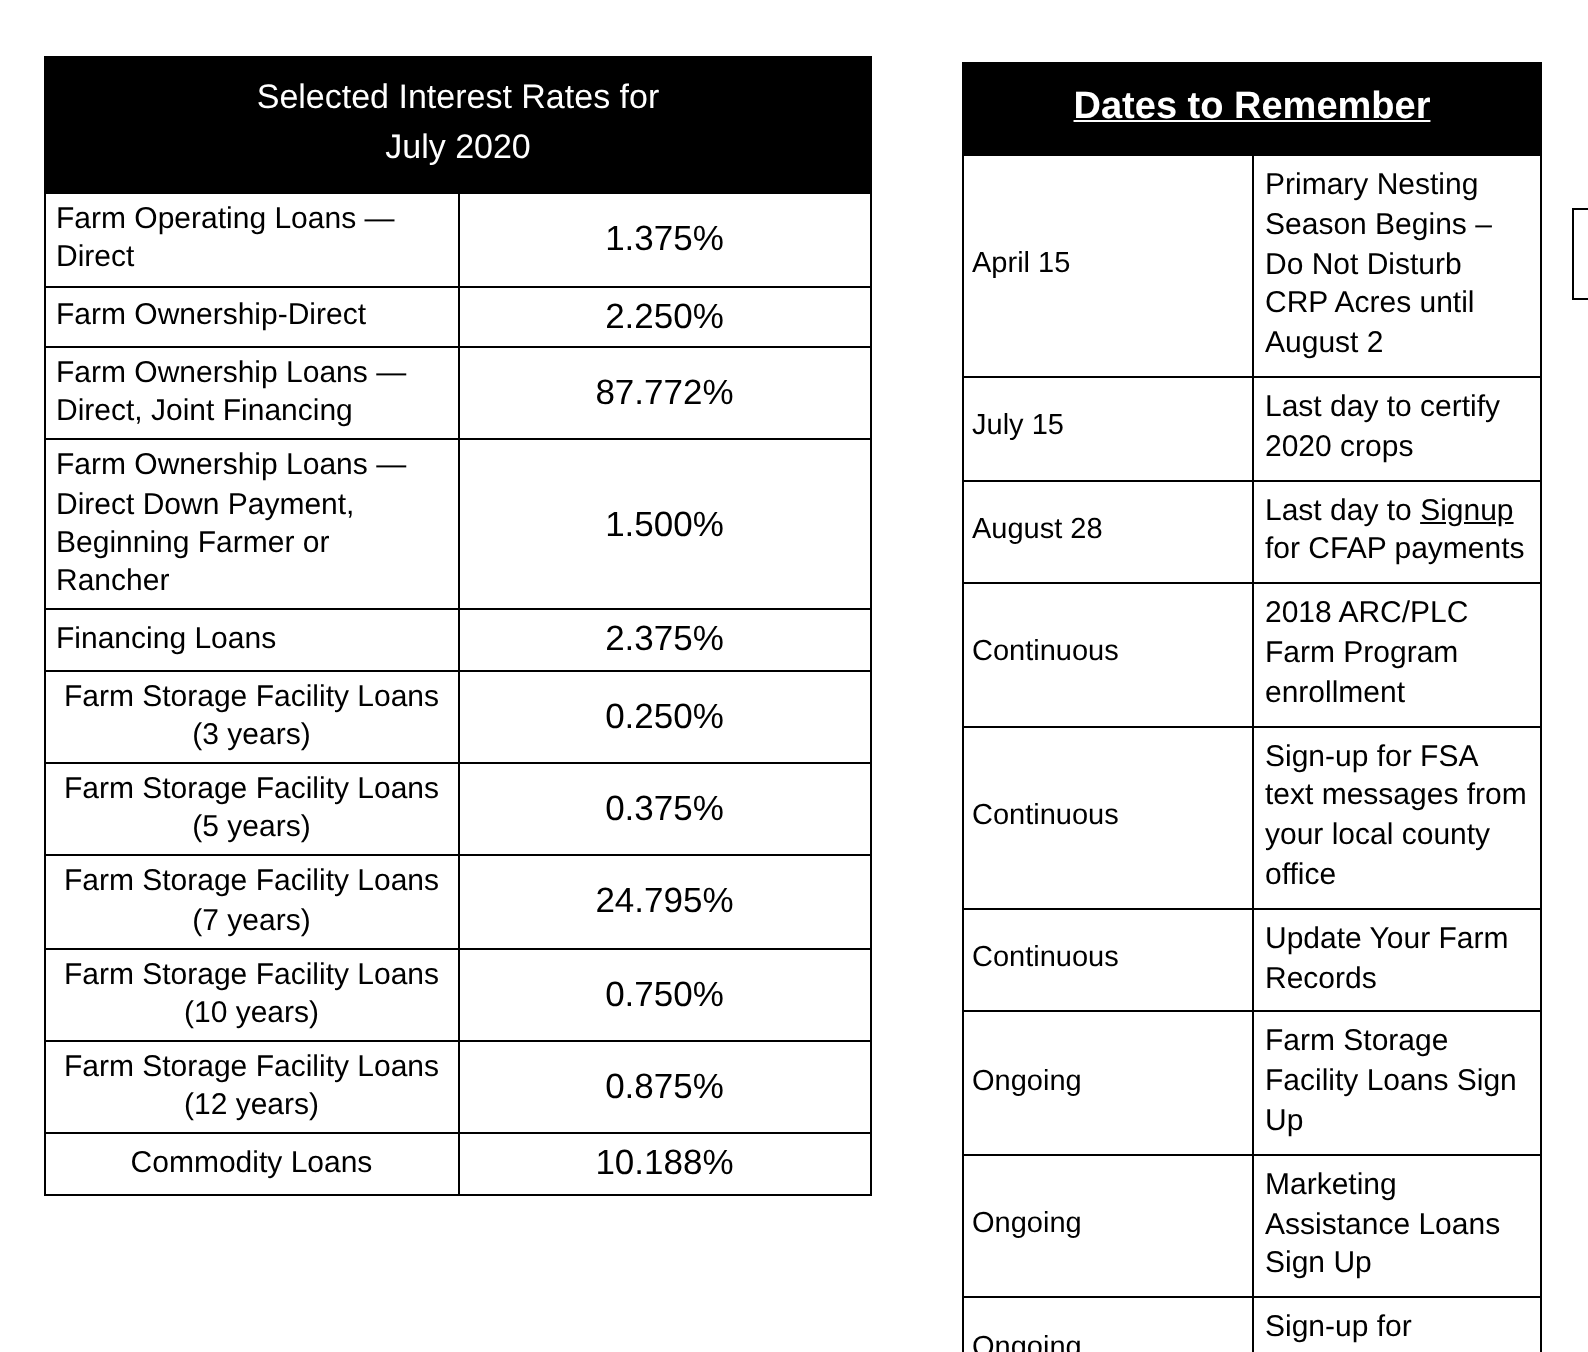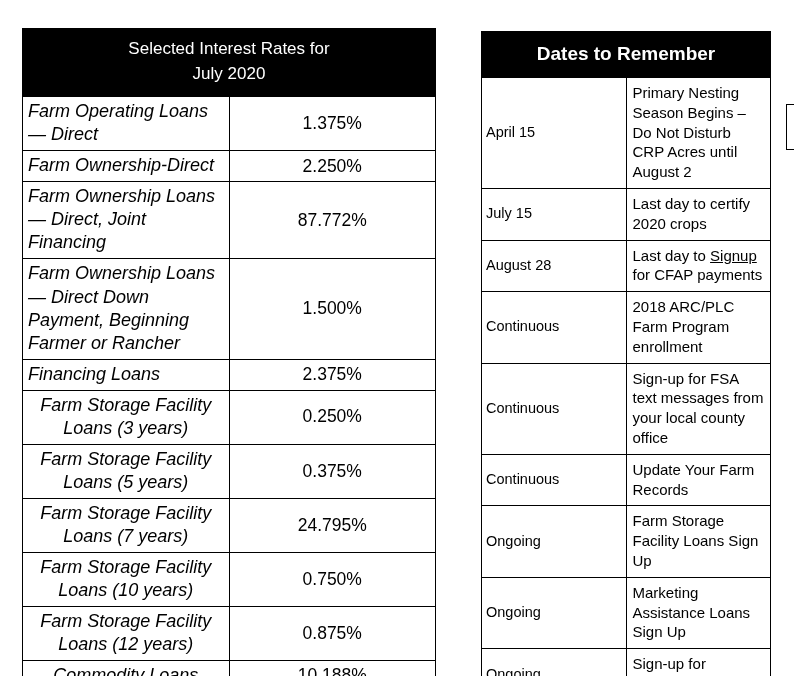--- a/index.html
+++ b/index.html
@@ -32,26 +32,25 @@
     background: #000000;
     color: #ffffff;
     font-size: 17px;
     font-weight: normal;
     line-height: 1.45;
     padding: 8px 6px 10px 6px;
     text-align: center;
     border: 1px solid #000000;
   }
   #rates-table td.rate-name {
-    font-size: 18px;
+    font-size: 15px;
     line-height: 1.28;
     padding: 3px 4px 4px 5px;
     text-align: left;
     color: #000000;
-    font-style: italic;
   }
   #rates-table td.rate-name.center {
     text-align: center;
     padding-left: 4px;
   }
   #rates-table td.rate-value {
     font-size: 17.5px;
     line-height: 1.28;
     padding: 3px 4px 4px 4px;
     text-align: center;
@@ -69,20 +68,21 @@
     table-layout: fixed;
   }
   #dates-table thead th {
     background: #000000;
     color: #ffffff;
     font-size: 19px;
     font-weight: bold;
     padding: 11px 6px 12px 6px;
     text-align: center;
     border: 1px solid #000000;
+    text-decoration: underline;
   }
   #dates-table td {
     border: 1px solid #000000;
     vertical-align: middle;
     color: #000000;
   }
   #dates-table td.date-when {
     font-size: 14.5px;
     line-height: 1.3;
     padding: 5px 4px 6px 4px;

